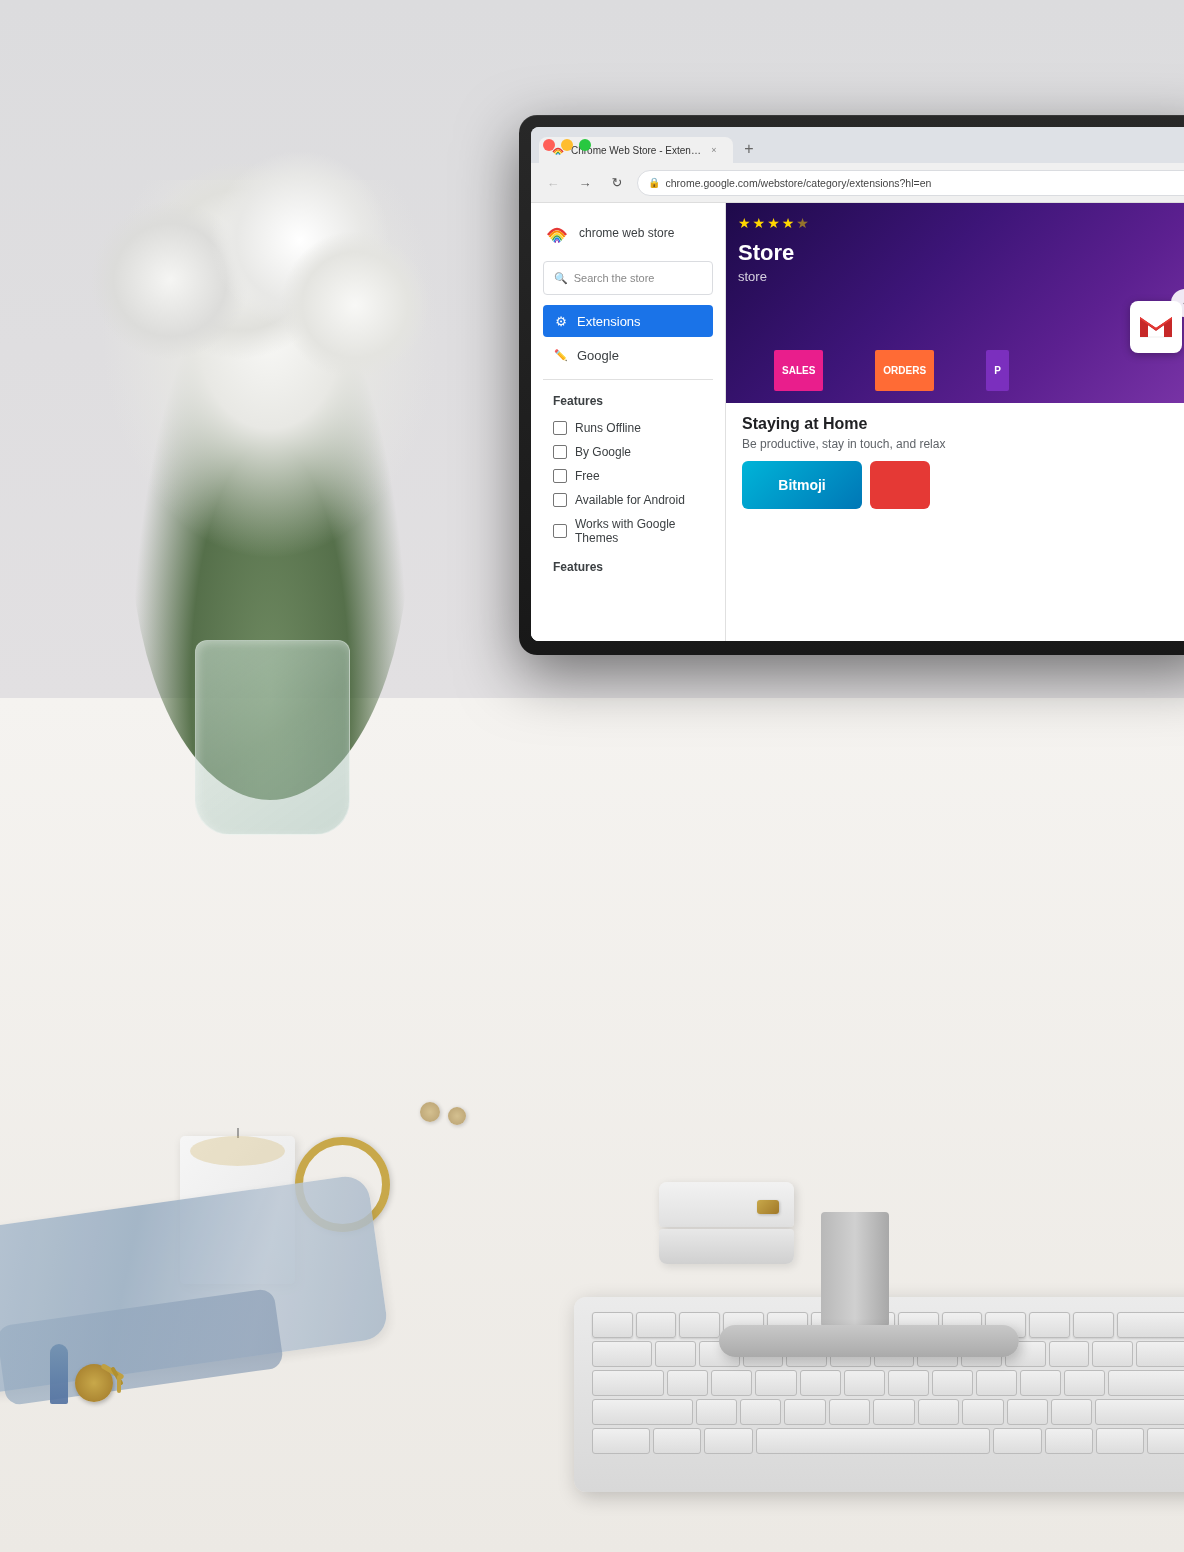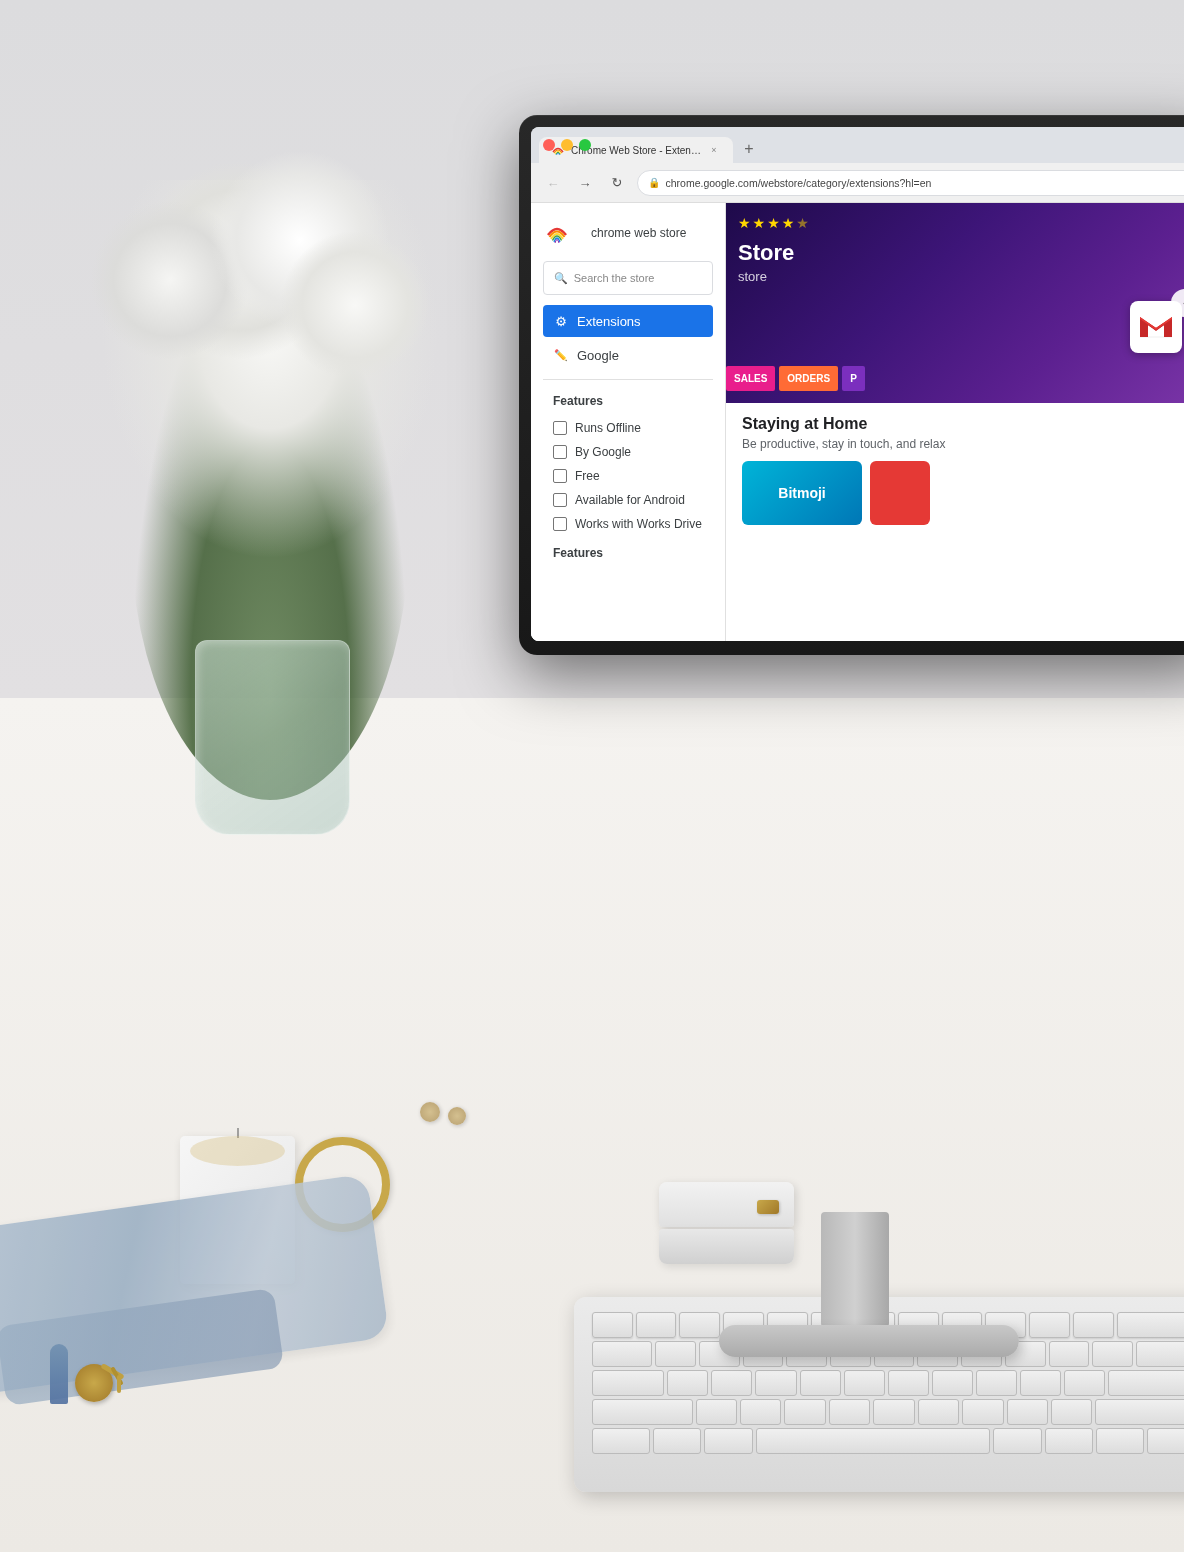--- a/index.html
+++ b/index.html
@@ -163,21 +163,21 @@
       background: white;
       padding: 16px 12px;
       border-right: 1px solid #e0e0e0;
       flex-shrink: 0;
       overflow: hidden;
     }
 
     .cws-logo {
       display: flex;
       align-items: center;
-      gap: 20px;
+      gap: 8px;
       margin-bottom: 14px;
     }
 
     .cws-logo-icon {
       width: 28px; height: 28px;
       display: flex; align-items: center; justify-content: center;
       font-size: 18px;
     }
 
     .search-bar {
@@ -299,26 +299,27 @@
     .star { color: #ffd700; font-size: 14px; }
     .star-half { color: #ffd700; font-size: 14px; opacity: 0.5; }
 
     .banner-labels {
       position: absolute;
       bottom: 12px; left: 0;
       display: flex; gap: 4px;
     }
 
     .banner-label {
-      padding: 7px 8px;
+      padding: 15px 8px;
       border-radius: 2px;
       font-size: 10px;
       font-weight: 700;
       color: white;
       text-transform: uppercase;
+      margin-left: 48px;
     }
 
     .label-pink { background: #e91e8c; }
     .label-orange { background: #ff6b35; }
     .label-purple { background: #7b2fbe; }
 
     .chevron-left {
       position: absolute;
       right: 8px;
       top: 50%;
@@ -349,21 +350,21 @@
       margin-bottom: 10px;
     }
 
     .app-strip {
       display: flex;
       gap: 8px;
       overflow: hidden;
     }
 
     .app-card {
-      height: 64px;
+      height: 48px;
       border-radius: 6px;
       overflow: hidden;
       flex-shrink: 0;
     }
 
     .bitmoji-card {
       width: 120px;
       background: linear-gradient(135deg, #00b4d8 0%, #0077b6 100%);
       display: flex; align-items: center; justify-content: center;
       color: white;
@@ -617,21 +618,21 @@
                 <span>Free</span>
               </div>
 
               <div class="checkbox-item">
                 <div class="checkbox"></div>
                 <span>Available for Android</span>
               </div>
 
               <div class="checkbox-item">
                 <div class="checkbox"></div>
-                <span>Works with Works Drive</span>
+                <span>Works with Google Themes</span>
               </div>
             </div>
 
             <div class="ratings-section">
               <div class="section-title">Features</div>
 
             </div>
 
           </div>
 

